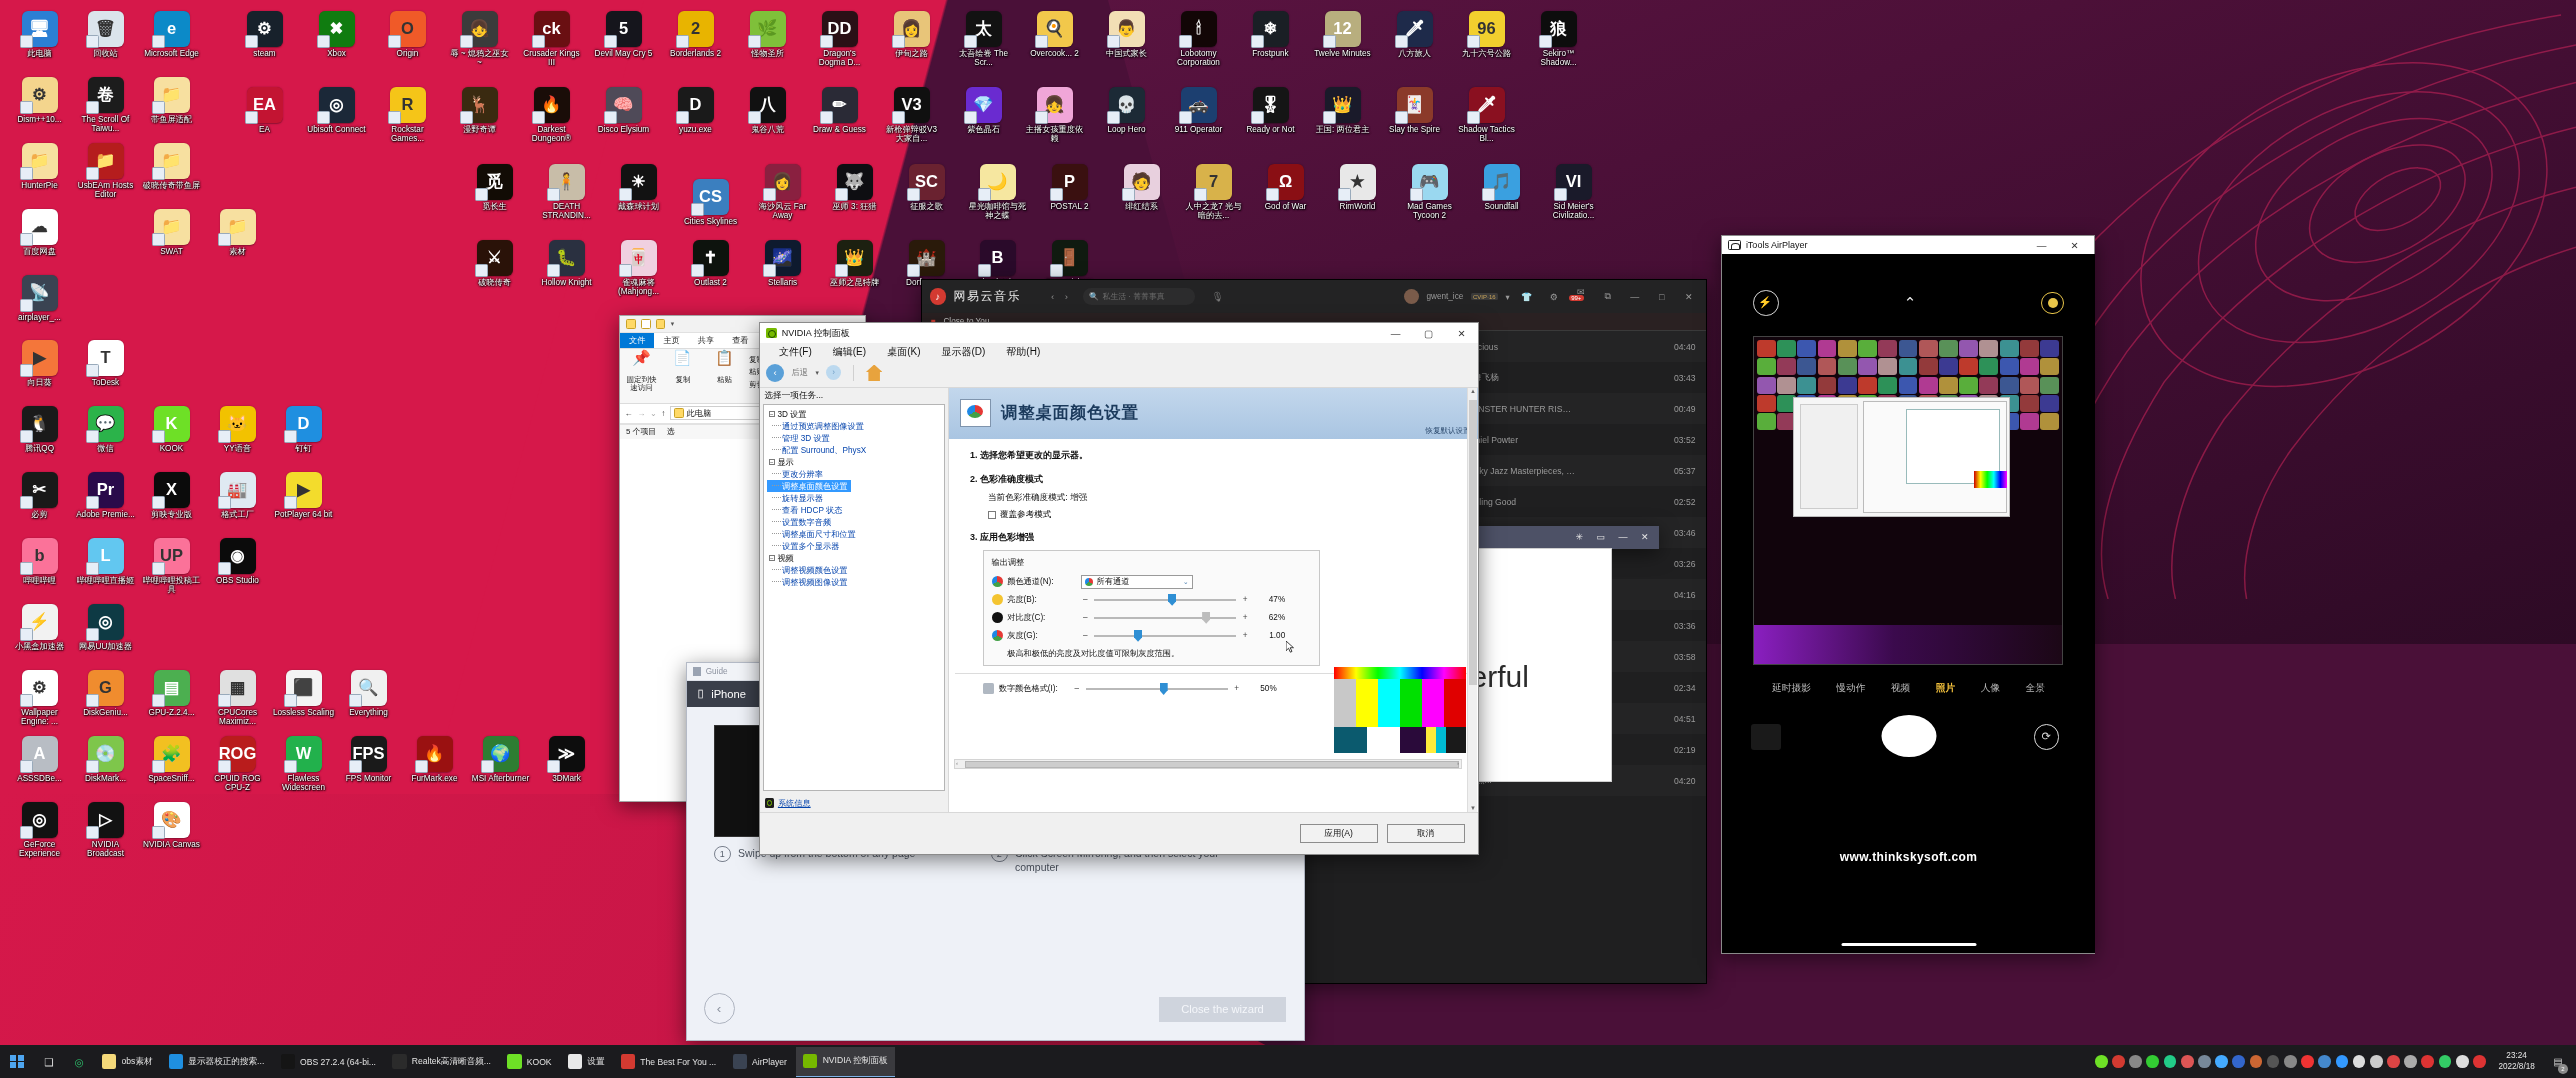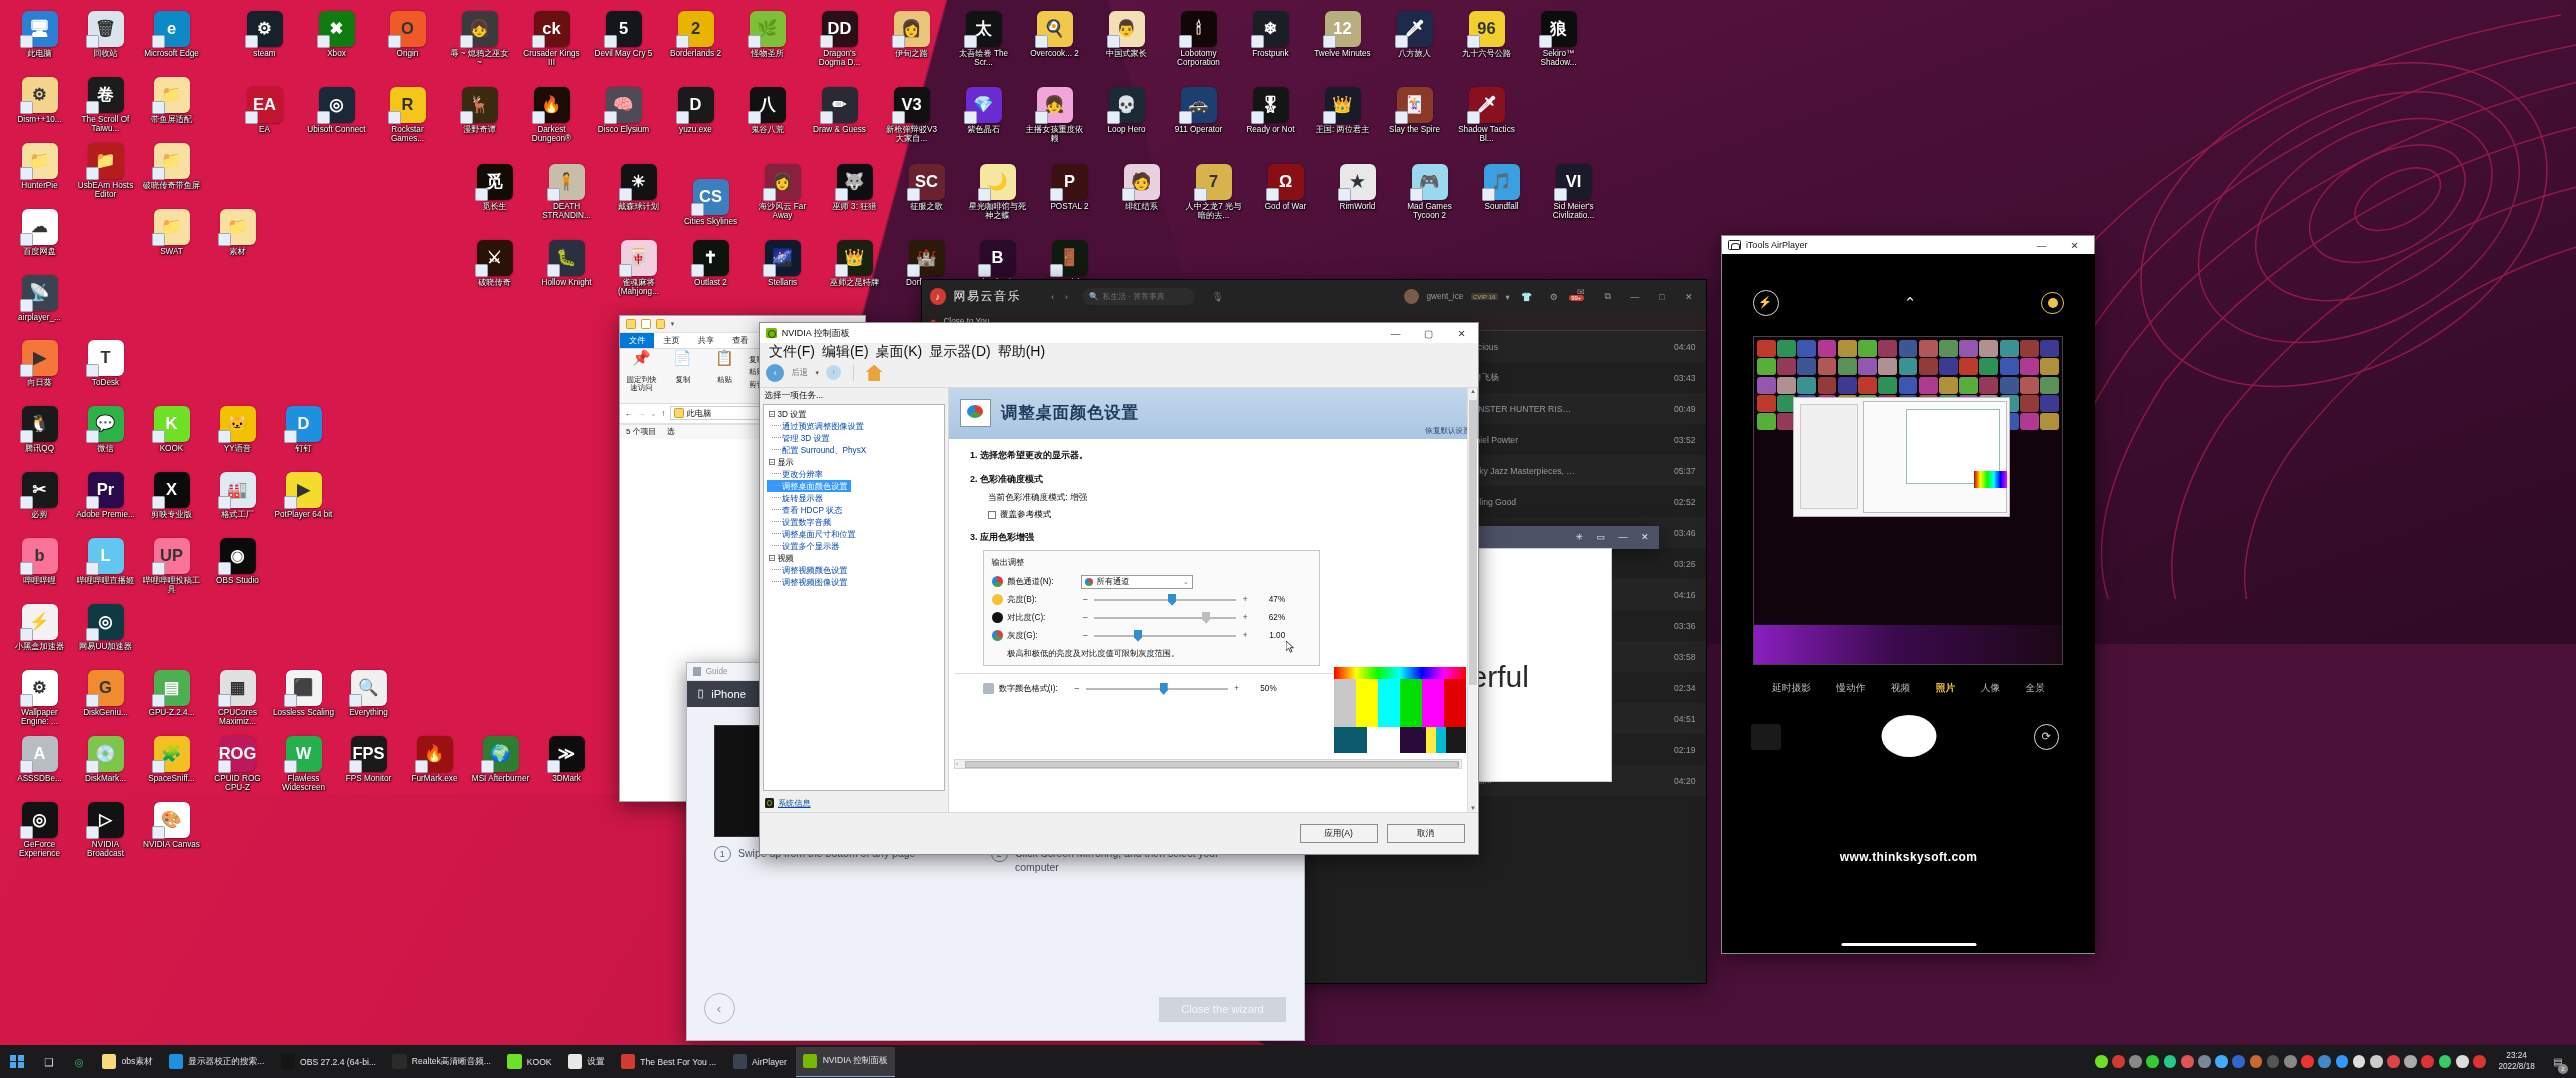--- a/index.html
+++ b/index.html
@@ -133,22 +133,22 @@
             color:#f4f6fa;font-size:11.2px;display:flex;align-items:center;justify-content:center;}
 
   
   #nvidia{left:759px;top:322px;width:720px;height:533px;background:#f0f0f0;
           border:0.7px solid #8b8b8b;}
   .nv-title{height:21px;background:#fff;display:flex;align-items:center;padding-left:6px;
             font-size:9px;color:#111;gap:5.2px;border-bottom:0.7px solid #f0f0f0;}
   .nv-logo{width:10.5px;height:10.5px;background:#76b900;border-radius:1.5px;position:relative;}
   .nv-logo::after{content:"";position:absolute;left:2.2px;top:2.2px;width:6px;height:6px;
      border:1.5px solid #1c4b00;border-radius:50%;}
-  .nv-menu{height:15px;background:#f0f0f0;display:flex;align-items:center;gap:7px;
-           padding-left:9px;font-size:14px;color:#111;}
+  .nv-menu{height:15px;background:#f0f0f0;display:flex;align-items:center;gap:21px;
+           padding-left:19px;font-size:10px;color:#111;}
   .nv-toolbar{height:28.5px;background:#f0f0f0;display:flex;align-items:center;gap:7.5px;
               padding-left:6px;border-bottom:0.7px solid #d8d8d8;}
   .nv-back{width:18px;height:18px;border-radius:50%;background:#5aa0d8;
            display:flex;align-items:center;justify-content:center;color:#fff;font-size:9.7px;}
   .nv-fwd{width:15px;height:15px;border-radius:50%;background:#bcd9ef;
           display:flex;align-items:center;justify-content:center;color:#6f9ec4;font-size:8.2px;}
   .nv-home{width:16.5px;height:16.5px;background:#e8a33d;clip-path:polygon(50% 0,100% 45%,85% 45%,85% 100%,15% 100%,15% 45%,0 45%);}
   .nv-body{display:flex;height:calc(100% - 21px - 15px - 28.5px - 42px);}
   .nv-left{width:189px;border-right:0.7px solid #d8d8d8;background:#f0f0f0;
            display:flex;flex-direction:column;}
@@ -464,21 +464,21 @@
     </div>
     <div class="dicon" style="left: 75px; top: 731px;">
       <div class="glyph" style="background: rgb(126, 198, 75); color: rgb(255, 255, 255);">💿</div>
       <div class="lbl">DiskMark...</div>
     </div>
     <div class="dicon" style="left: 141px; top: 731px;">
       <div class="glyph" style="background: rgb(242, 192, 33); color: rgb(51, 51, 51);">🧩</div>
       <div class="lbl">SpaceSniff...</div>
     </div>
     <div class="dicon" style="left: 207px; top: 731px;">
-      <div class="glyph" style="background: #be185d; color: rgb(255, 255, 255); border-radius: 8px;">ROG</div>
+      <div class="glyph" style="background: #b91c1c; color: rgb(255, 255, 255); border-radius: 8px;">ROG</div>
       <div class="lbl">CPUID ROG CPU-Z</div>
     </div>
     <div class="dicon" style="left: 273px; top: 731px;">
       <div class="glyph" style="background: rgb(34, 177, 76); color: rgb(255, 255, 255);">W</div>
       <div class="lbl">Flawless Widescreen</div>
     </div>
     <div class="dicon" style="left: 338px; top: 731px;">
       <div class="glyph" style="background: rgb(26, 26, 26); color: rgb(255, 255, 255);">FPS</div>
       <div class="lbl">FPS Monitor</div>
     </div>

